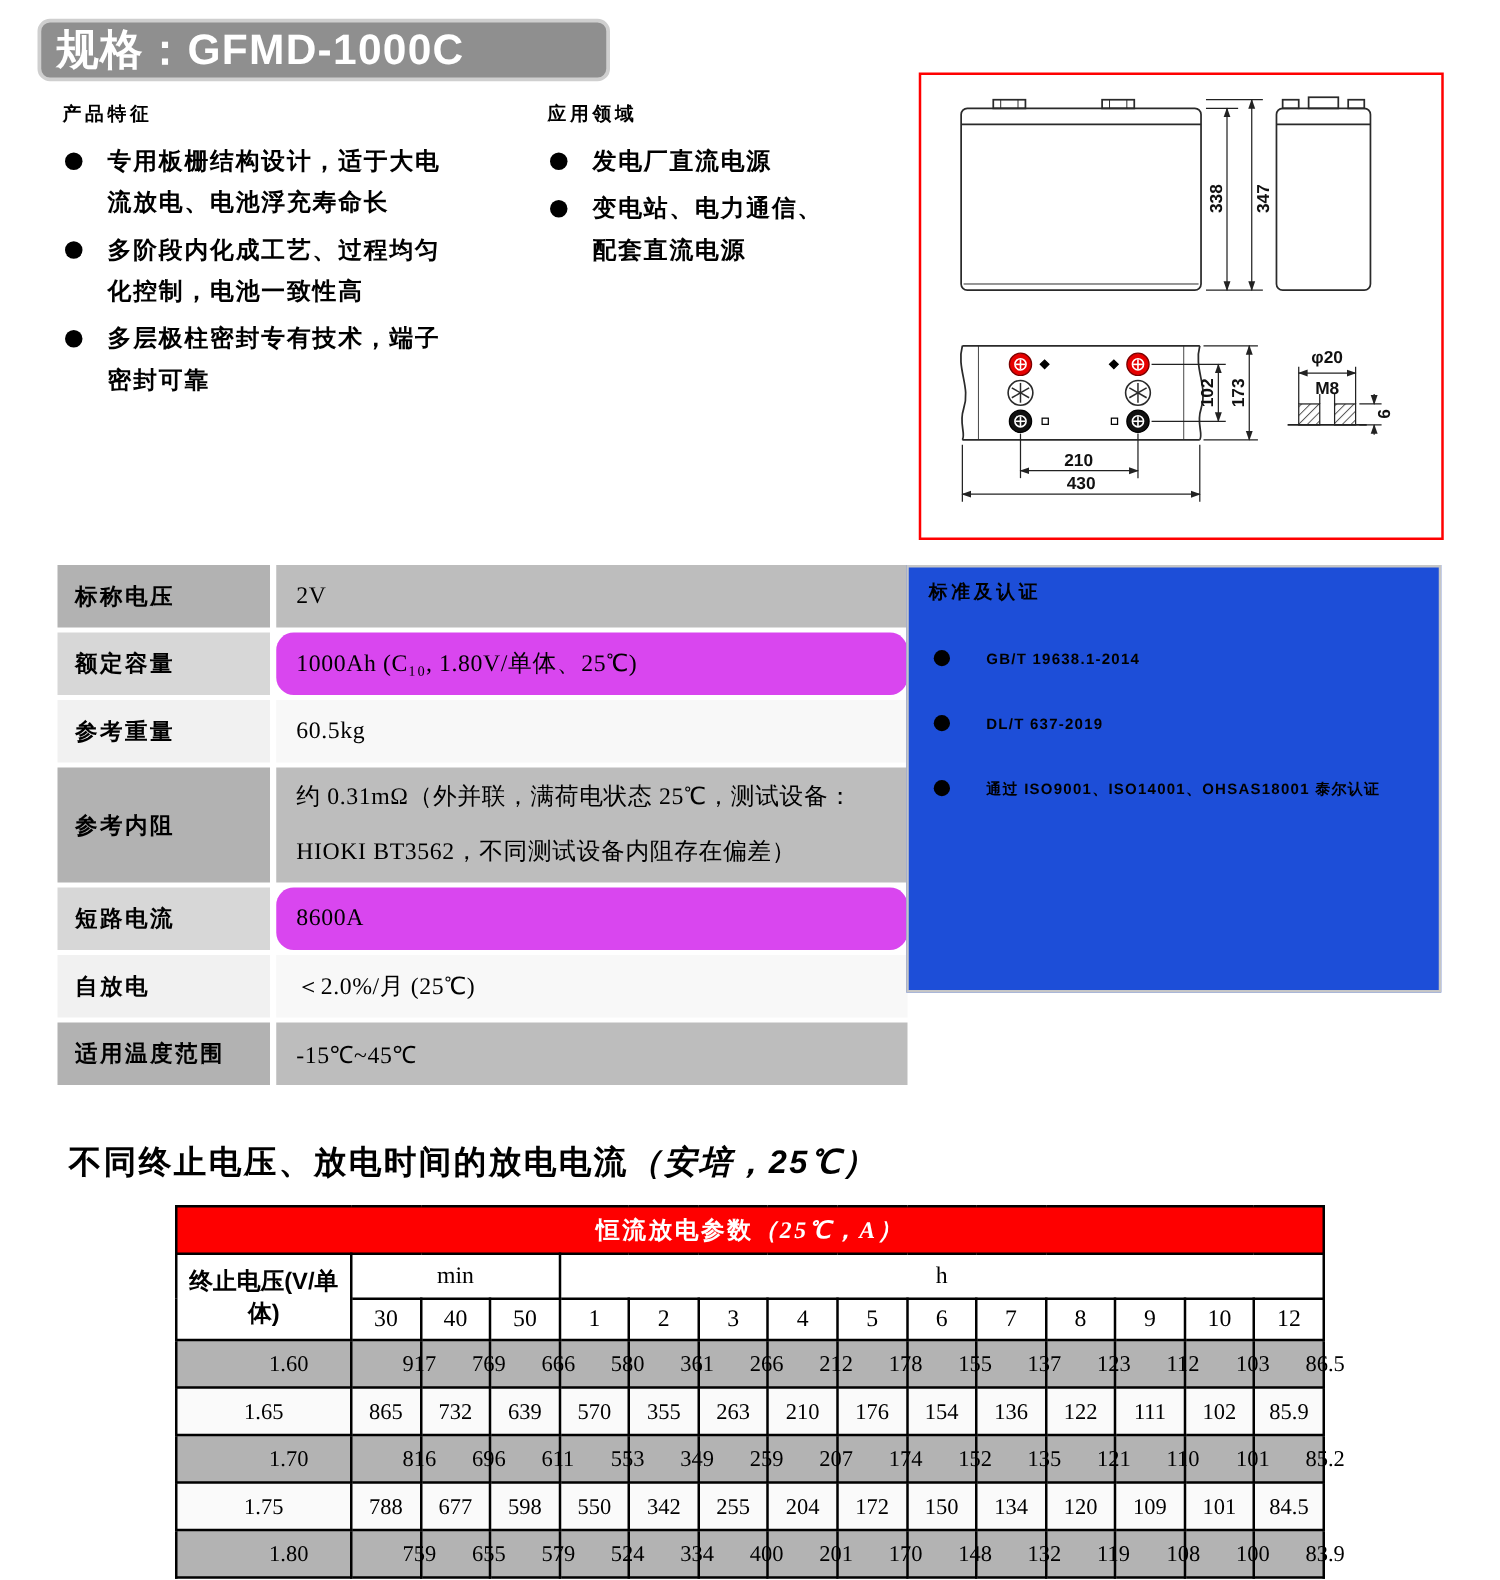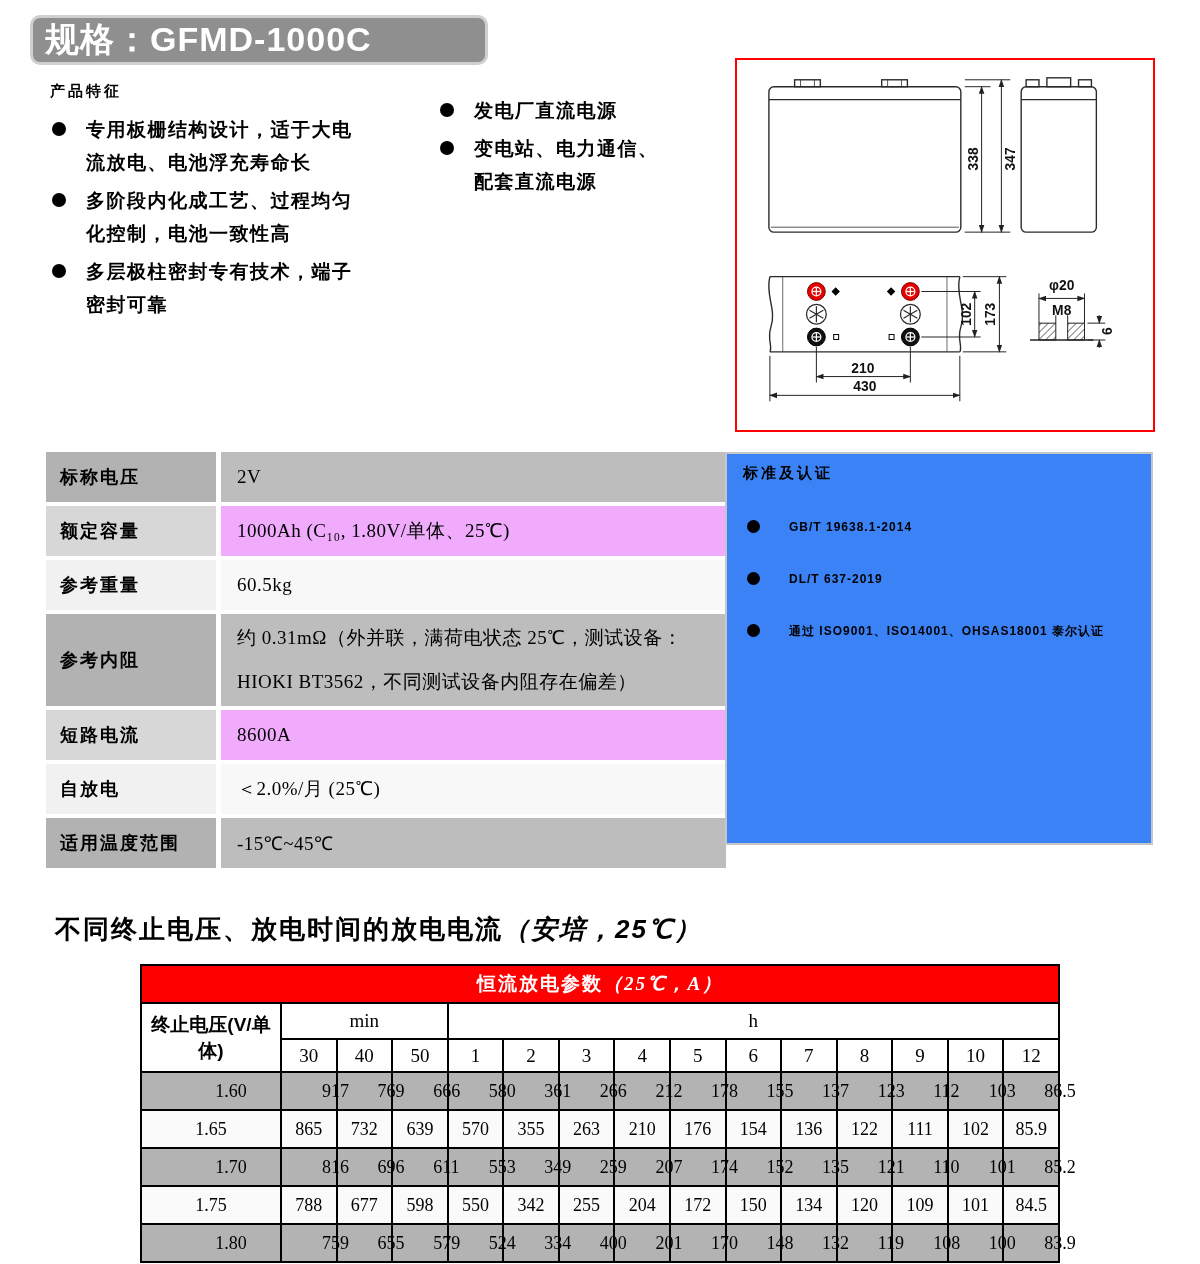--- a/index.html
+++ b/index.html
@@ -50,27 +50,27 @@
     width:170px; font-weight:bold; font-size:18px; padding-left:14px; letter-spacing:2px;margin-left:16px;
   }
   table.spec td.value {
     width:505px; font-size:19px; padding-left:16px;
     font-family:"Liberation Serif", serif; letter-spacing:0.5px;
   }
   tr.h-std td { height:50px; }
   tr.h-tall td { height:92px; }
   tr.h-tall td.value { line-height:44px; }
   tr.shade-dark  td.label { background:#b2b2b2; } tr.shade-dark  td.value { background:#bdbdbd; }
-  tr.shade-mid   td.label { background:#d7d7d7; } tr.shade-mid   td.value { background:#f0abfc; }
+  tr.shade-mid   td.label { background:#d7d7d7; } tr.shade-mid   td.value { background:#d946ef;border-radius:14px; }
   tr.shade-light td.label { background:#f1f1f1; } tr.shade-light td.value { background:#f8f8f8; }
 
   
   .standards {
-    position:absolute; left:725px; top:452px; width:428px; height:393px;
-    border:2px solid #c6c6c6; background:#3b82f6; padding:10px 14px 0 16px;
+    position:absolute; left:725px; top:452px; width:428px; height:342px;
+    border:2px solid #c6c6c6; background:#1d4ed8; padding:10px 14px 0 16px;
   }
   .standards ul { list-style:none; margin-top:24px; }
   .standards li {
     position:relative; padding-left:46px; font-size:12px; font-weight:bold;
     line-height:40px; margin-bottom:12px; letter-spacing:1px;
   }
   .standards .dot { top:13px; left:4px; width:13px; height:13px; }
 
   
   .discharge-heading {
@@ -111,20 +111,21 @@
   <div class="features">
     <div class="section-heading">产品特征</div>
     <ul class="bullets">
       <li><span class="dot"></span><span>专用板栅结构设计，适于大电流放电、电池浮充寿命长</span></li>
       <li><span class="dot"></span><span>多阶段内化成工艺、过程均匀化控制，电池一致性高</span></li>
       <li><span class="dot"></span><span>多层极柱密封专有技术，端子密封可靠</span></li>
     </ul>
   </div>
 
   <div class="applications">
+    <div class="section-heading">应用领域</div>
     <ul class="bullets">
       <li><span class="dot"></span><span>发电厂直流电源</span></li>
       <li><span class="dot"></span><span>变电站、电力通信、配套直流电源</span></li>
     </ul>
   </div>
 
   <div class="drawing-box">
     <svg viewBox="0 0 420 374">
       <defs>
         <marker id="arr" viewBox="0 0 10 10" refX="9" refY="5" markerWidth="8" markerHeight="8" orient="auto-start-reverse">

